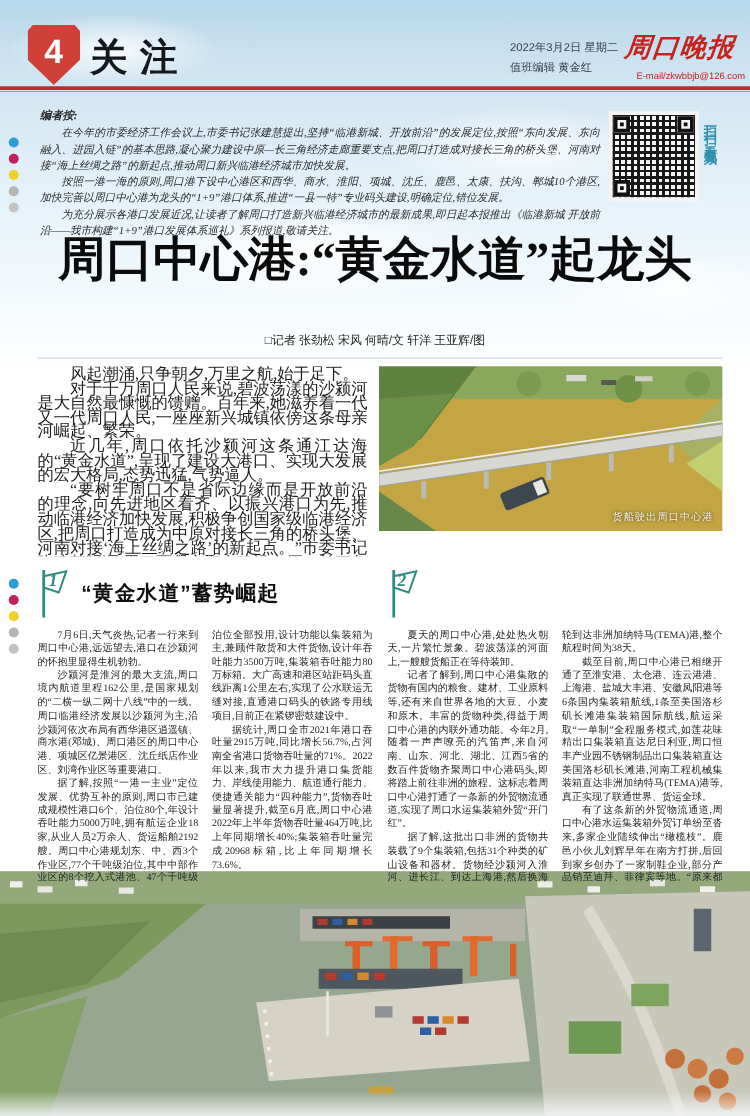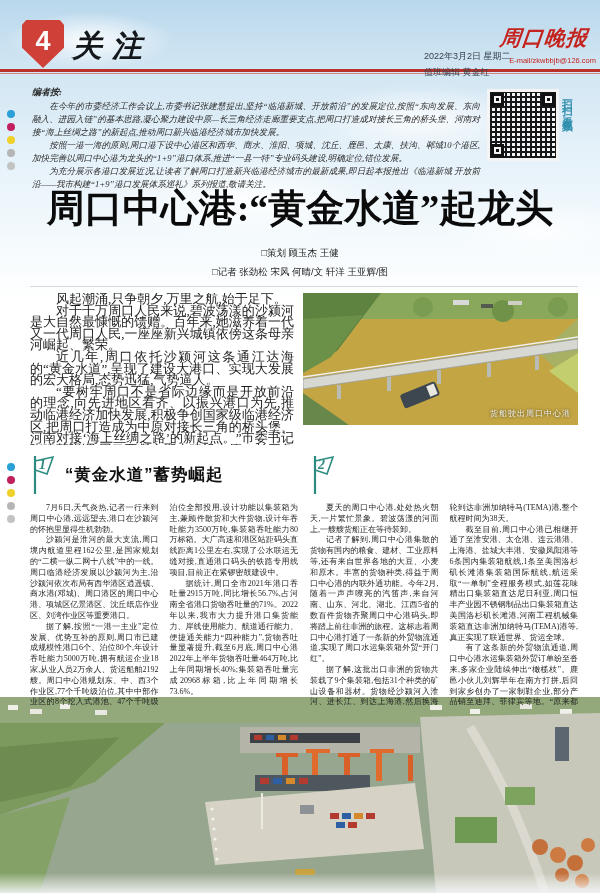--- a/index.html
+++ b/index.html
@@ -10,22 +10,22 @@
     background:
       radial-gradient(120px 40px at 90px 40px,rgba(255,255,255,.9),rgba(255,255,255,0) 70%),
       radial-gradient(160px 50px at 420px 120px,rgba(255,255,255,.85),rgba(255,255,255,0) 70%),
       radial-gradient(200px 60px at 250px 200px,rgba(255,255,255,.9),rgba(255,255,255,0) 70%),
       radial-gradient(140px 45px at 540px 230px,rgba(255,255,255,.8),rgba(255,255,255,0) 70%);}
   
   .badge{position:absolute;left:22px;top:20px;width:42px;height:48px;background:#cf4138;
     clip-path:polygon(10% 0,90% 0,100% 10%,100% 58%,50% 100%,0 58%,0 10%);
     color:#fff;font:bold 27px/42px "Liberation Sans",sans-serif;text-align:center;z-index:3;}
   .section-title{position:absolute;left:72px;top:26px;font-family:"Liberation Serif",serif;
-    font-style:italic;font-weight:900;font-size:30px;letter-spacing:10px;color:#14181c;z-index:3;}
-  .date-block{position:absolute;left:408px;top:48px;font:9px/16px "Liberation Sans",sans-serif;color:#36424c;z-index:3;margin-left:16px;}
+    font-weight:900;font-size:30px;letter-spacing:10px;color:#14181c;z-index:3;}
+  .date-block{position:absolute;left:408px;top:30px;font:9px/16px "Liberation Sans",sans-serif;color:#36424c;z-index:3;}
   .masthead-block{position:absolute;left:492px;top:24px;width:104px;text-align:center;z-index:3;}
   .masthead{font-family:"Liberation Serif",serif;font-style:italic;font-weight:900;font-size:21px;
     color:#c5231d;letter-spacing:1px;transform:skewX(-6deg);}
   .email{font:7.5px "Liberation Sans",sans-serif;color:#c5231d;margin-top:4px;text-align:right;}
   .rule{position:absolute;left:0;top:69px;width:600px;height:6px;z-index:2;
     background:linear-gradient(#b8322b 0 3px,rgba(0,0,0,0) 3px 4px,#d48680 4px 5px,rgba(0,0,0,0) 5px);}
   
   .reg-dots{position:absolute;left:7px;width:8px;z-index:4;}
   .reg-a{top:110px;} .reg-b{top:463px;}
   .reg-dots i{display:block;width:8px;height:8px;border-radius:50%;margin:0 0 5px;}
@@ -115,21 +115,20 @@
       <div class="qr">
         <i class="tl"></i>
         <i class="tr"></i>
         <i class="bl"></i>
       </div>
       <div class="qr-caption">扫一扫 看视频</div>
     </div>
   </section>
 
   <h1 class="headline">周口中心港:“黄金水道”起龙头</h1>
-  <div class="byline byline-1">□策划 顾玉杰 王健</div>
   <div class="byline byline-2">□记者 张劲松 宋风 何晴/文 轩洋 王亚辉/图</div>
 
   <main class="content">
     <div class="top-row">
       <div class="intro">
         <p>风起潮涌,只争朝夕,万里之航,始于足下。</p>
         <p>对于千万周口人民来说,碧波荡漾的沙颍河是大自然最慷慨的馈赠。百年来,她滋养着一代又一代周口人民,一座座新兴城镇依傍这条母亲河崛起、繁荣。</p>
         <p>近几年,周口依托沙颍河这条通江达海的“黄金水道”,呈现了建设大港口、实现大发展的宏大格局,态势迅猛,气势逼人。</p>
         <p>“要树牢周口不是省际边缘而是开放前沿的理念,向先进地区看齐、以振兴港口为先,推动临港经济加快发展,积极争创国家级临港经济区,把周口打造成为中原对接长三角的桥头堡、河南对接‘海上丝绸之路’的新起点。”市委书记张建慧强调,周口要凝心聚力建设中原—长三角经济走廊重要支点。</p>
         <p>扬帆大海,勇进深蓝。如今,打造新兴临港经济城市,已成为周口的新使命,千万周口人民正以昂扬斗志,在三川大地上描绘着气势恢宏的壮丽画卷。</p>

